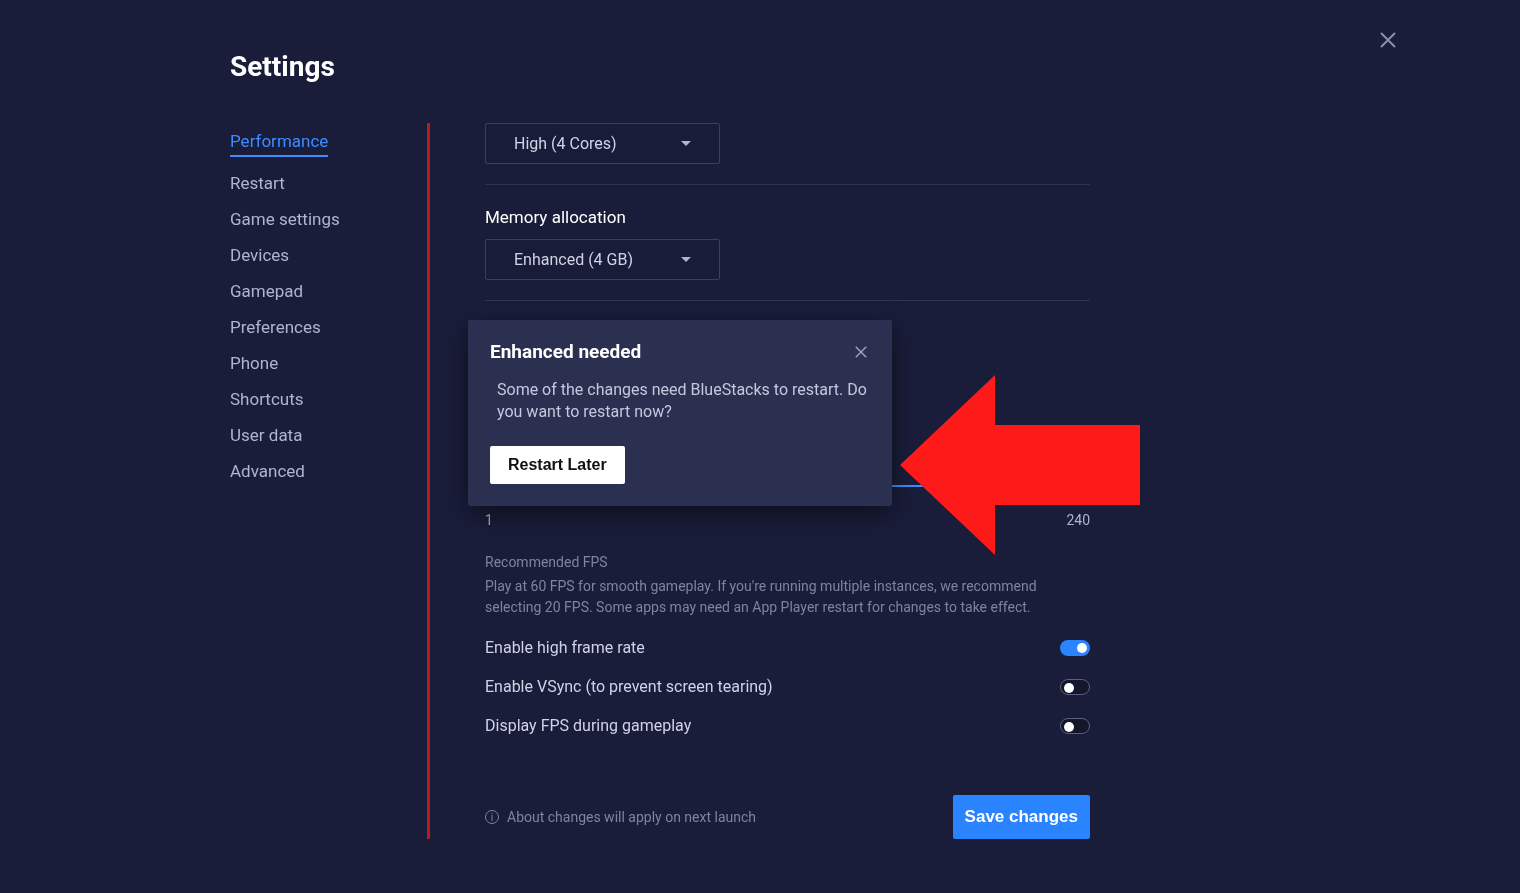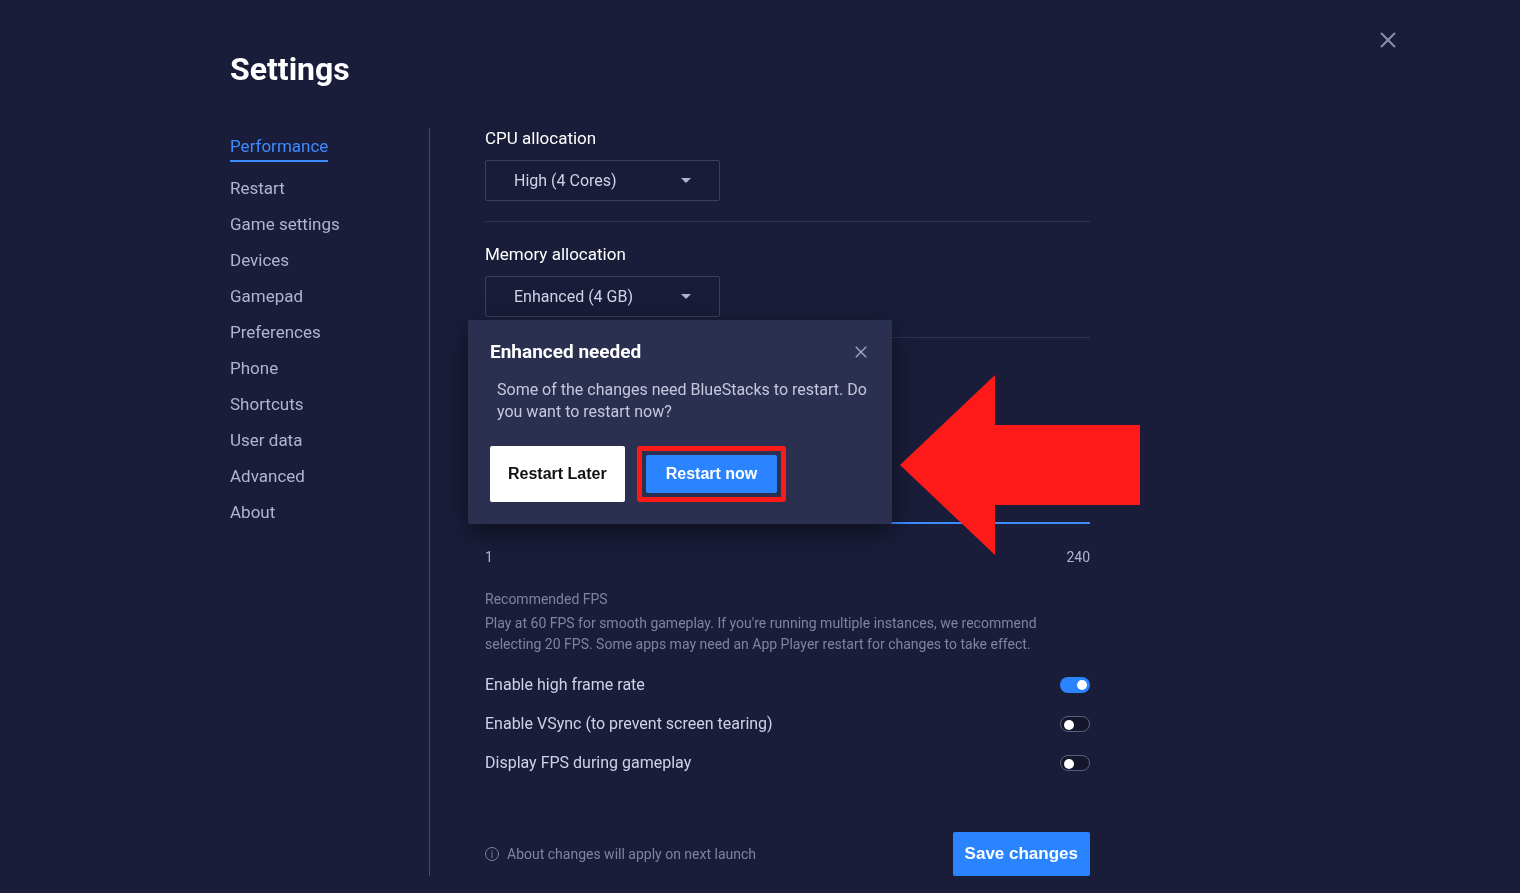--- a/index.html
+++ b/index.html
@@ -21,30 +21,30 @@
     cursor: pointer;
     color: #8a8fb0;
   }
   .close-x svg { width: 100%; height: 100%; }
 
   .settings-container {
     padding: 50px 0 0 230px;
   }
 
   .page-title {
-    font-size: 32px;
+    font-size: 28px;
     font-weight: 700;
     margin-bottom: 40px;
   }
 
   .main-row { display: flex; }
 
   .sidebar {
     width: 200px;
-    border-right: 1px solid #b91c1c;
+    border-right: 3px solid #b91c1c;
     padding-right: 30px;
     display: flex;
     flex-direction: column;
     gap: 0;
   }
   .sidebar-item {
     color: #b0b4cc;
     font-size: 17px;
     padding: 8px 0;
     cursor: pointer;
@@ -247,26 +247,24 @@
       <div class="sidebar-item active">Performance</div>
       <div class="sidebar-item">Restart</div>
       <div class="sidebar-item">Game settings</div>
       <div class="sidebar-item">Devices</div>
       <div class="sidebar-item">Gamepad</div>
       <div class="sidebar-item">Preferences</div>
       <div class="sidebar-item">Phone</div>
       <div class="sidebar-item">Shortcuts</div>
       <div class="sidebar-item">User data</div>
       <div class="sidebar-item">Advanced</div>
-      <div class="sidebar-item">About</div>
     </nav>
 
     <div class="content">
 
-      <div class="section-label">CPU allocation</div>
       <div class="select-box">
         <span>High (4 Cores)</span>
         <span class="caret"></span>
       </div>
 
       <hr class="divider">
 
       <div class="section-label">Memory allocation</div>
       <div class="select-box">
         <span>Enhanced (4 GB)</span>
@@ -325,21 +323,18 @@
     <div class="modal-close">
       <svg viewBox="0 0 24 24" fill="none" stroke="currentColor" stroke-width="2">
         <line x1="5" y1="5" x2="19" y2="19"></line>
           <line x1="19" y1="5" x2="5" y2="19"></line>
       </svg>
     </div>
   </div>
   <div class="modal-body">Some of the changes need BlueStacks to restart. Do you want to restart now?</div>
   <div class="modal-actions">
     <button class="btn-secondary">Restart Later</button>
-    <span class="restart-now-wrap">
-      <button class="btn-primary">Restart now</button>
-    </span>
   </div>
 </div>
 
 <svg class="arrow-annot" viewBox="0 0 240 190">
   <polygon fill="#ff1a1a" points="0,95 95,5 95,55 240,55 240,135 95,135 95,185"></polygon>
 </svg>
 
 </body></html>

